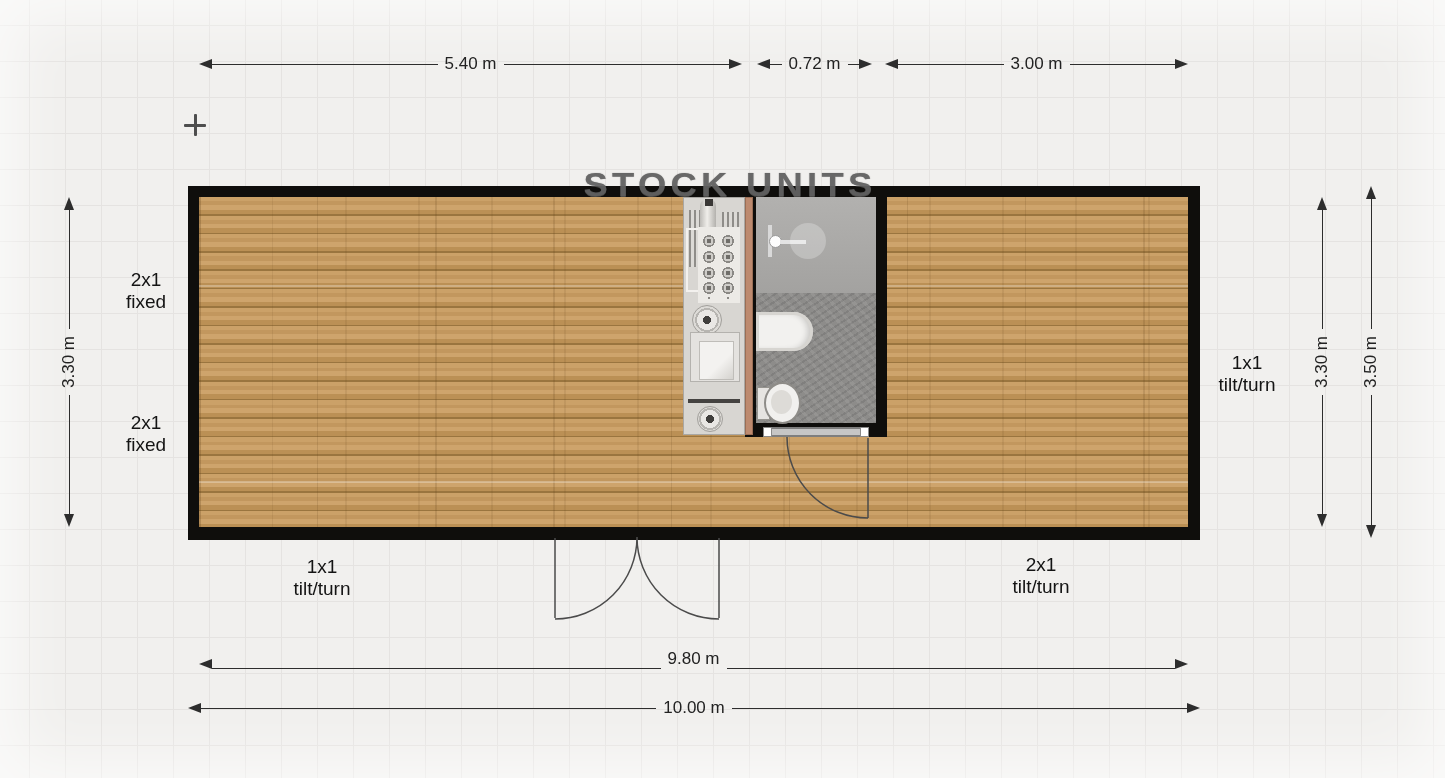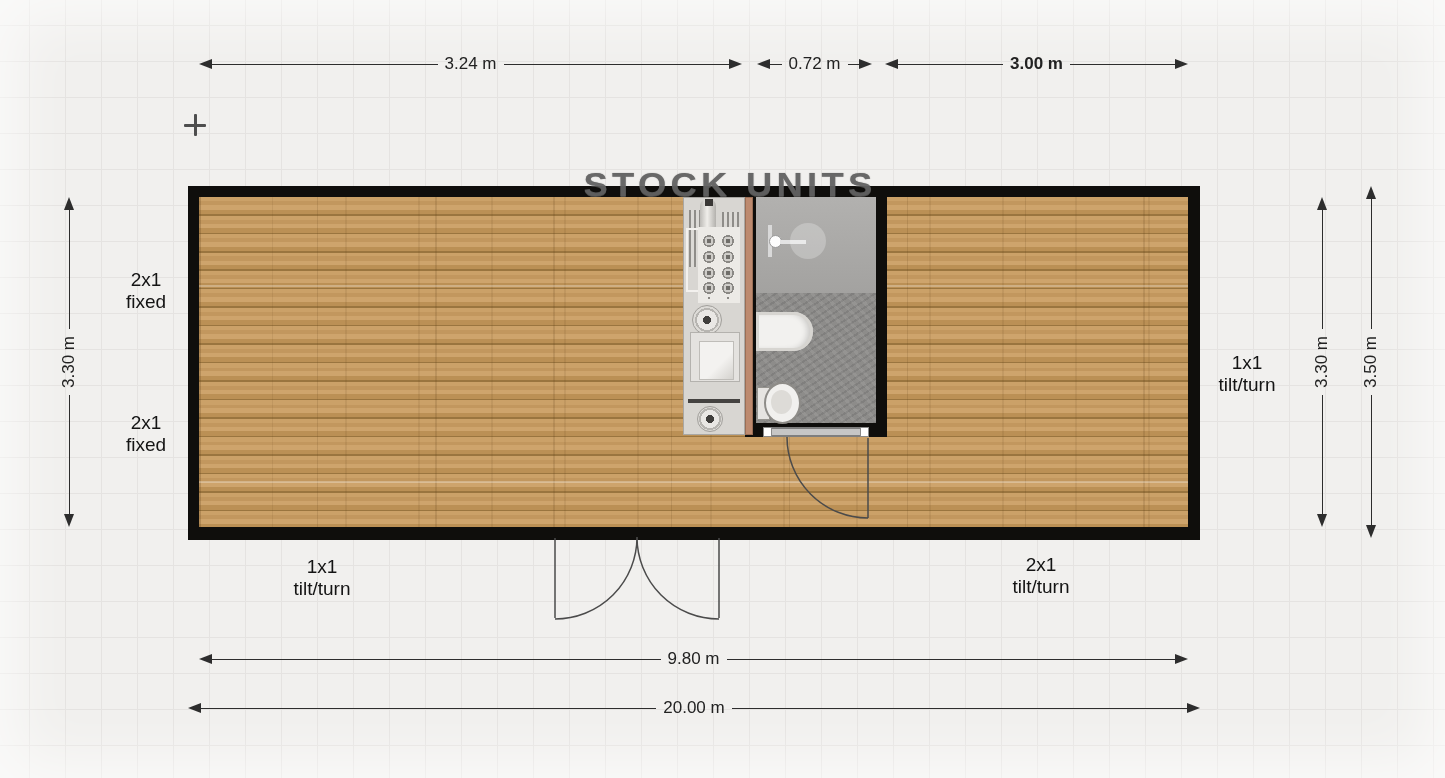--- a/index.html
+++ b/index.html
@@ -210,49 +210,49 @@
 
   <svg class="arcs" width="1445" height="778" viewBox="0 0 1445 778">
     <path d="M555,538 L555,618 M637,537 A82 82 0 0 1 555,619 M719,538 L719,618 M637,537 A82 82 0 0 0 719,619 M868,438 L868,518 M787,437 A81 81 0 0 0 868,518" fill="none" stroke="#4b4b4b" stroke-width="1.5"></path>
   </svg>
 
   <div class="watermark">STOCK UNITS</div>
 
   <div class="dim-h" style="left:199px;top:54px;width:543px;">
     <span class="ah left"></span>
       <span class="ln-h"></span>
-    <span class="lbl">3.24 m</span>
+    <span class="lbl">5.40 m</span>
     <span class="ln-h"></span>
       <span class="ah right"></span>
   </div>
   <div class="dim-h" style="left:757px;top:54px;width:115px;">
     <span class="ah left"></span>
       <span class="ln-h"></span>
     <span class="lbl">0.72 m</span>
     <span class="ln-h"></span>
       <span class="ah right"></span>
   </div>
-  <div class="dim-h" style="left:885px;top:54px;width:303px;font-weight:bold;">
+  <div class="dim-h" style="left:885px;top:54px;width:303px;">
     <span class="ah left"></span>
       <span class="ln-h"></span>
     <span class="lbl">3.00 m</span>
     <span class="ln-h"></span>
       <span class="ah right"></span>
   </div>
-  <div class="dim-h" style="left:199px;top:649px;width:989px;">
+  <div class="dim-h" style="left:199px;top:649px;width:989px;align-items:flex-end;">
     <span class="ah left"></span>
       <span class="ln-h"></span>
     <span class="lbl">9.80 m</span>
     <span class="ln-h"></span>
       <span class="ah right"></span>
   </div>
   <div class="dim-h" style="left:188px;top:698px;width:1012px;">
     <span class="ah left"></span>
       <span class="ln-h"></span>
-    <span class="lbl">20.00 m</span>
+    <span class="lbl">10.00 m</span>
     <span class="ln-h"></span>
       <span class="ah right"></span>
   </div>
   <div class="dim-v" style="left:59px;top:197px;height:330px;">
     <span class="ah up"></span>
       <span class="ln-v"></span>
     <span class="lbl">3.30 m</span>
     <span class="ln-v"></span>
       <span class="ah down"></span>
   </div>

